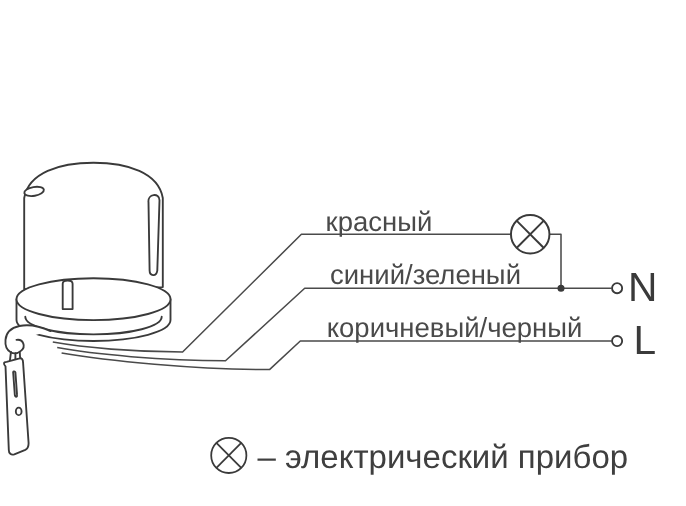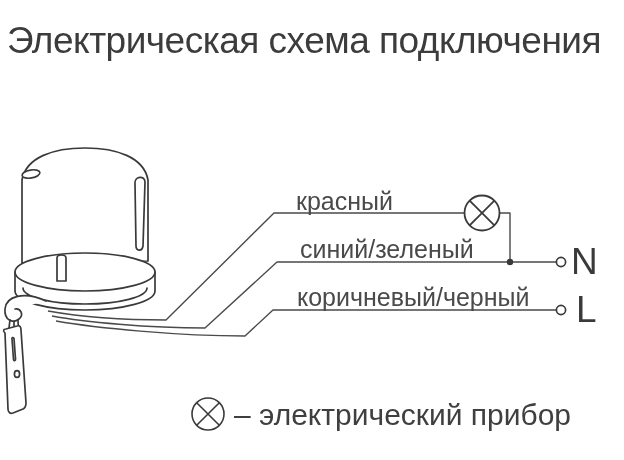--- a/index.html
+++ b/index.html
@@ -49,21 +49,20 @@
     font-weight: 300;
     fill: #3f3f3f;
     font-family: "Liberation Sans", sans-serif;
   }
 </style>
 </head>
 <body>
 
 <div class="page">
 
-  <h1 class="title">Электрическая схема подключения</h1>
 
   <svg class="diagram" width="624" height="460" viewBox="0 0 624 460">
 
     <g stroke="#3a3a3a" stroke-width="1.7" fill="none" stroke-linecap="round" stroke-linejoin="round">
 
       <path fill="#ffffff" d="M 22 180 C 26 157 54 148 85 148 C 116 148 144 157 148 180 L 148 261 L 22 263 Z"></path>
 
       <ellipse fill="#ffffff" cx="31" cy="174" rx="9" ry="4" transform="rotate(-10 31 174)"></ellipse>
 
       <path fill="#ffffff" d="M 135 184 C 134 176 145 175 145 182 L 143 246 C 142 252 136 251 136 246 Z"></path>

